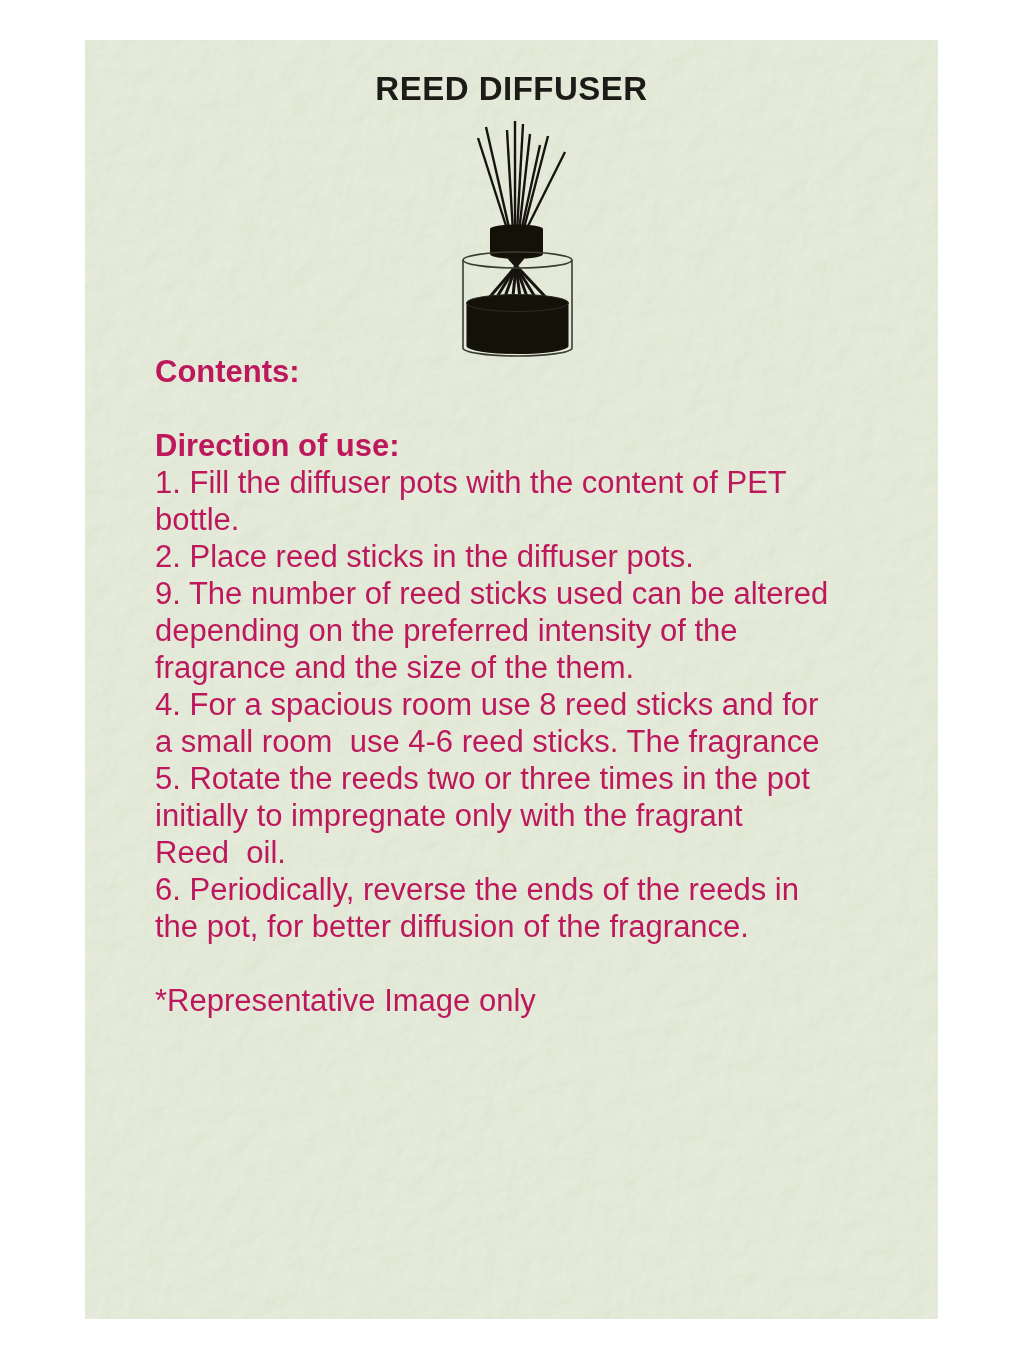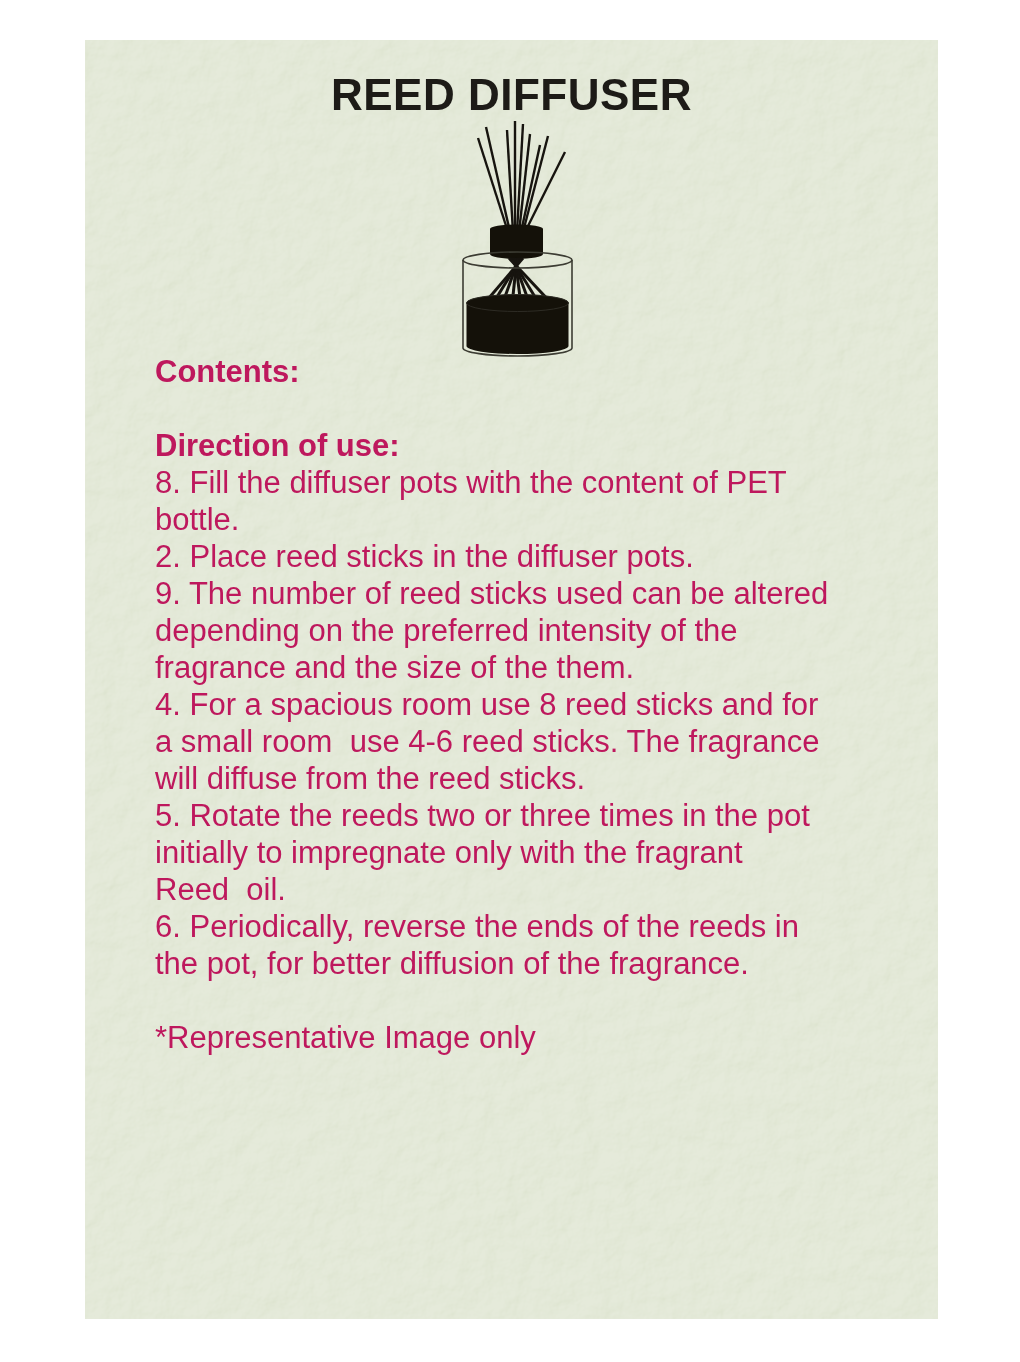--- a/index.html
+++ b/index.html
@@ -28,21 +28,21 @@
     mix-blend-mode: soft-light;
     opacity: 0.9;
     pointer-events: none;
   }
   .title {
     position: absolute;
     left: 0;
     top: 30px;
     width: 100%;
     text-align: center;
-    font-size: 44px;
+    font-size: 33px;
     font-weight: bold;
     letter-spacing: 0.5px;
     color: #1d1b17;
   }
   .diffuser {
     position: absolute;
     left: 335px;
     top: 78px;
     width: 210px;
     height: 240px;
@@ -118,29 +118,28 @@
       <line x1="152" y1="142" x2="152" y2="230"></line>
       <path d="M43,230 A54.5,8 0 0 0 152,230"></path>
     </g>
   </svg>
 
   <div class="textblock">
     <div class="line bold">Contents:</div>
     <div class="line blank"></div>
     <div class="line bold">Direction of use:</div>
     <div>
-        <div class="line">8. Fill the diffuser pots with the content of PET</div>
+        <div class="line">1. Fill the diffuser pots with the content of PET</div>
         <div class="line">bottle.</div>
         <div class="line">2. Place reed sticks in the diffuser pots.</div>
         <div class="line">9. The number of reed sticks used can be altered</div>
         <div class="line">depending on the preferred intensity of the</div>
         <div class="line">fragrance and the size of the them.</div>
         <div class="line">4. For a spacious room use 8 reed sticks and for</div>
         <div class="line">a small room  use 4-6 reed sticks. The fragrance</div>
-        <div class="line">will diffuse from the reed sticks.</div>
         <div class="line">5. Rotate the reeds two or three times in the pot</div>
         <div class="line">initially to impregnate only with the fragrant</div>
         <div class="line">Reed  oil.</div>
         <div class="line">6. Periodically, reverse the ends of the reeds in</div>
         <div class="line">the pot, for better diffusion of the fragrance.</div>
       </div>
     <div class="line blank"></div>
     <div class="line">*Representative Image only</div>
   </div>
 

